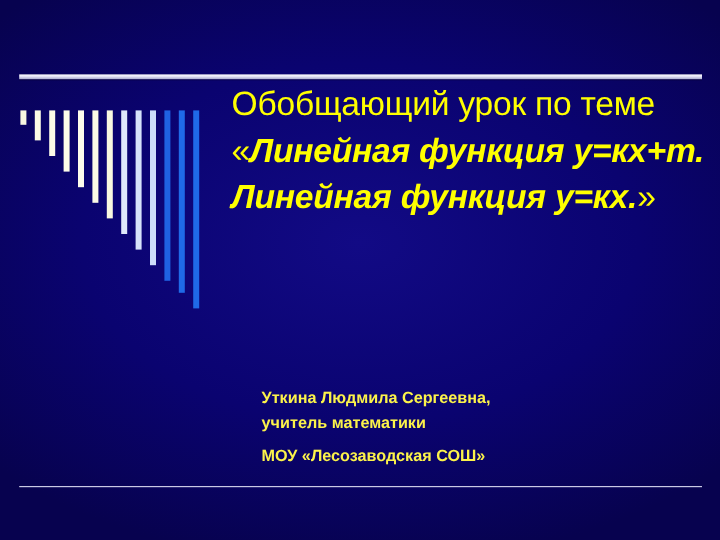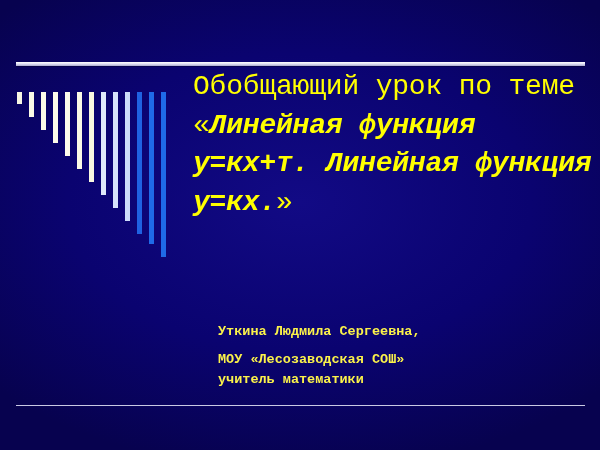--- a/index.html
+++ b/index.html
@@ -9,21 +9,21 @@
   }
 
   #slide {
     position: relative;
     width: 600px;
     height: 450px;
     overflow: hidden;
     background: #0a0370;
     background-image:
       radial-gradient(ellipse 70% 60% at 50% 45%, #120a85 0%, #0a0370 55%, #07024f 100%);
-    font-family: Liberation Mono, monospace;
+    font-family: Liberation Sans, sans-serif;
     -webkit-font-smoothing: antialiased;
   }
 
   
   .rule {
     position: absolute;
     left: 16px;
     width: 569px;
     background: #d8d8ee;
   }
@@ -117,19 +117,19 @@
       <div class="bar" style="left: 108px; height: 129px; background: rgb(204, 220, 250);"></div>
       <div class="bar" style="left: 120px; height: 142px; background: rgb(31, 98, 226);"></div>
       <div class="bar" style="left: 132px; height: 152px; background: rgb(31, 106, 232);"></div>
       <div class="bar" style="left: 144px; height: 165px; background: rgb(31, 106, 232);"></div>
     </div>
 
   <div id="title-block"><span class="reg">Обобщающий урок по теме </span><span class="quote">«</span><span class="emph">Линейная функция у=кх+т. Линейная функция у=кх.</span><span class="quote">»</span></div>
 
   <div id="author-block">
     <div class="line">Уткина Людмила Сергеевна,</div>
+    <div class="line">учитель математики</div>
     <div class="line school">МОУ «Лесозаводская СОШ»</div>
-    <div class="line">учитель математики</div>
   </div>
 
   <div class="rule rule-bottom"></div>
 
 </div>
 
 </body></html>

